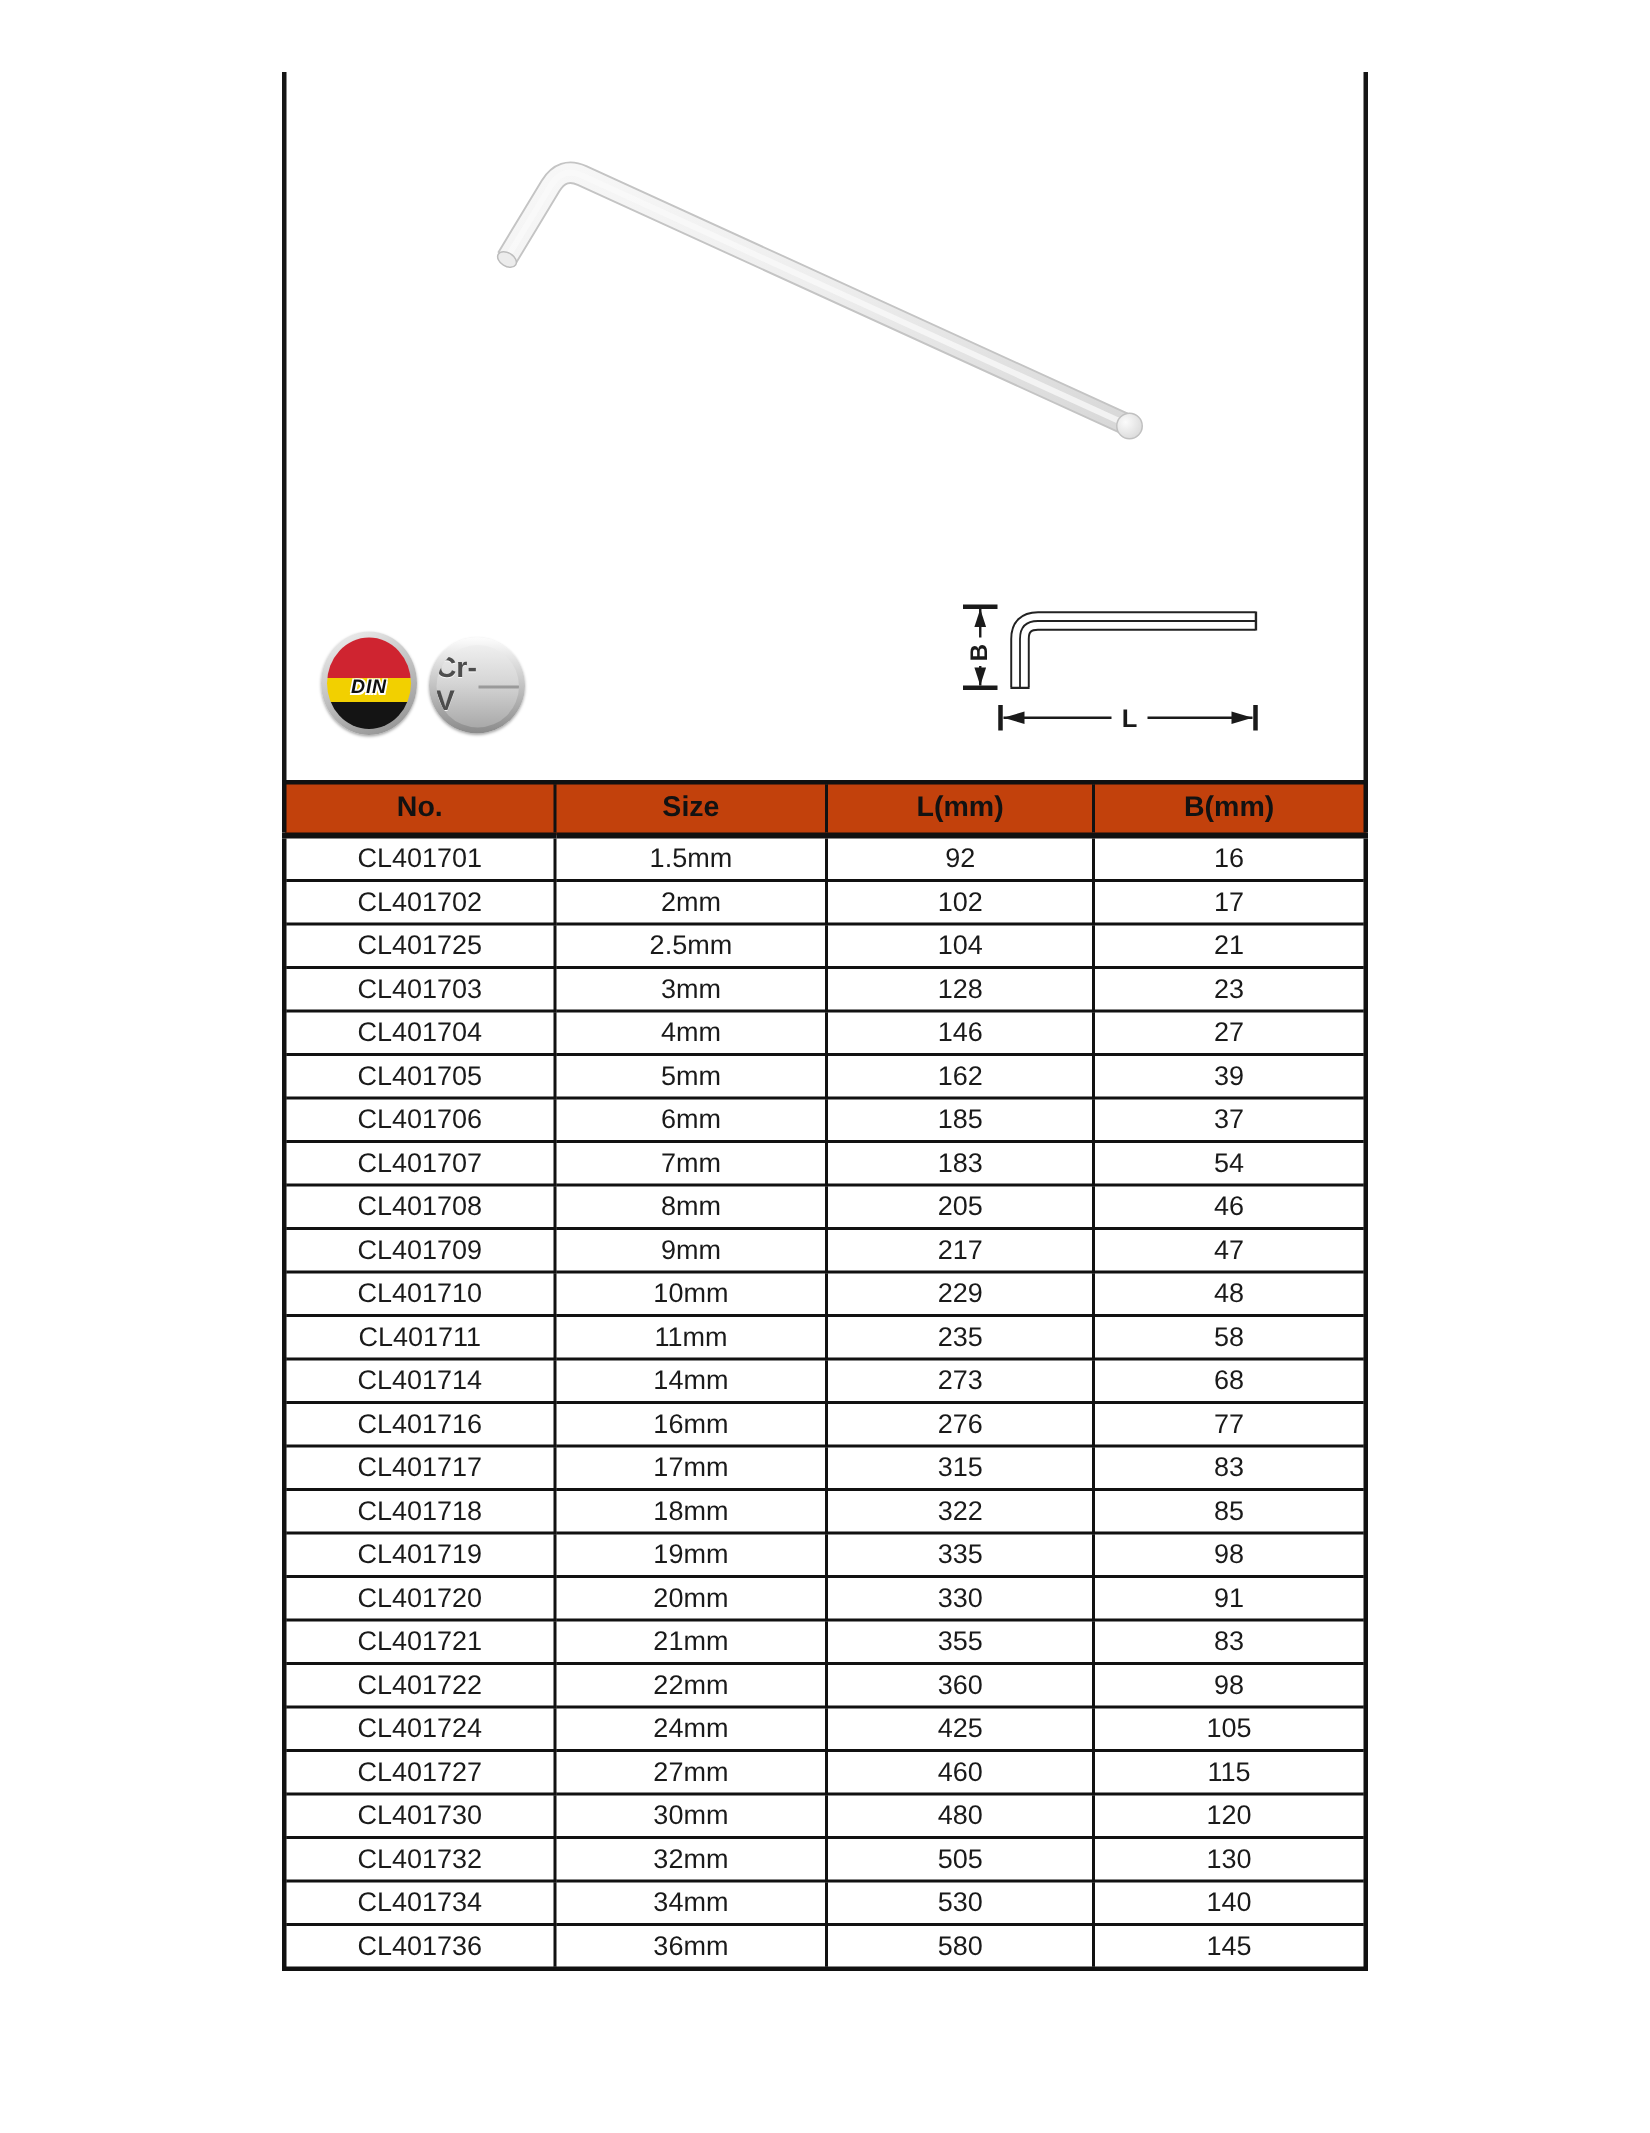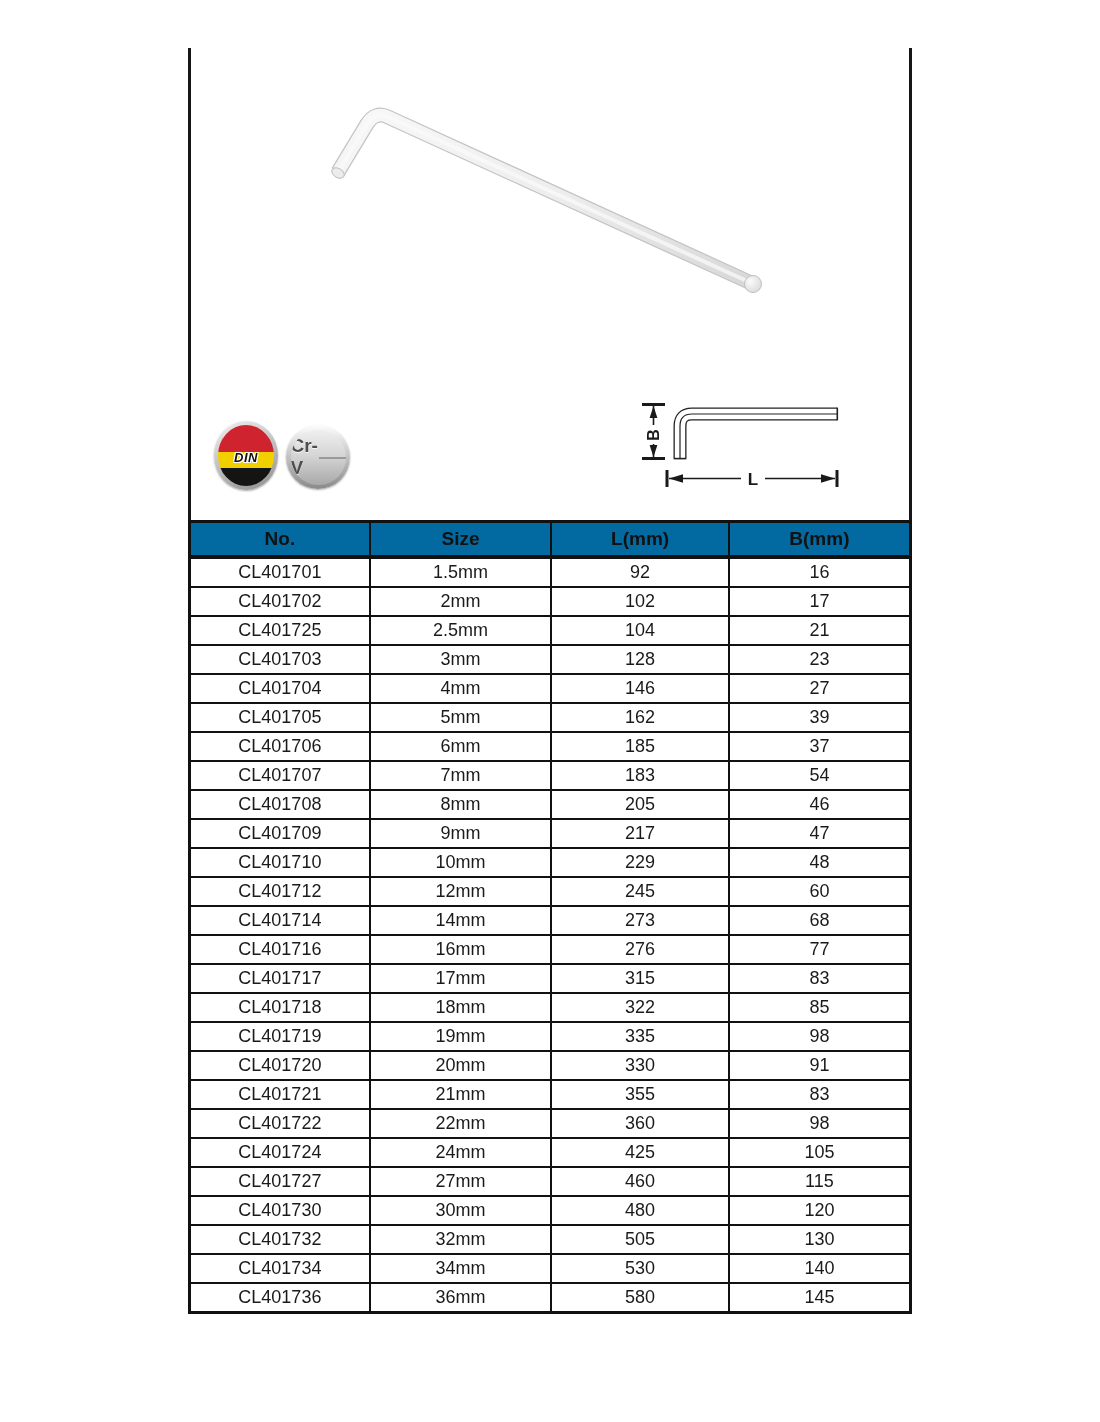--- a/index.html
+++ b/index.html
@@ -57,21 +57,21 @@
   
   table.spec{
     position:absolute;left:188px;top:520px;width:724px;
     border-collapse:collapse;table-layout:fixed;
     border:3px solid #111111;
     font-family:"Liberation Sans", sans-serif;
   }
   table.spec th{
     border:2px solid #111111;border-bottom:4px solid #111111;
     height:32px;font-size:19px;font-weight:bold;text-align:center;padding:0;
-    background:#0369a1;color:#121212;
+    background:#c2410c;color:#121212;
   }
   table.spec td{
     border:2px solid #111111;height:27px;font-size:18px;
     text-align:center;vertical-align:middle;padding:0;background:#ffffff;color:#1a1a1a;
   }
 </style>
 </head>
 <body>
 
 <div class="side-border left"></div>
@@ -210,24 +210,24 @@
         <td>217</td>
         <td>47</td>
       </tr>
       <tr>
         <td>CL401710</td>
         <td>10mm</td>
         <td>229</td>
         <td>48</td>
       </tr>
       <tr>
-        <td>CL401712</td>
-        <td>12mm</td>
-        <td>245</td>
-        <td>60</td>
+        <td>CL401711</td>
+        <td>11mm</td>
+        <td>235</td>
+        <td>58</td>
       </tr>
       <tr>
         <td>CL401714</td>
         <td>14mm</td>
         <td>273</td>
         <td>68</td>
       </tr>
       <tr>
         <td>CL401716</td>
         <td>16mm</td>

